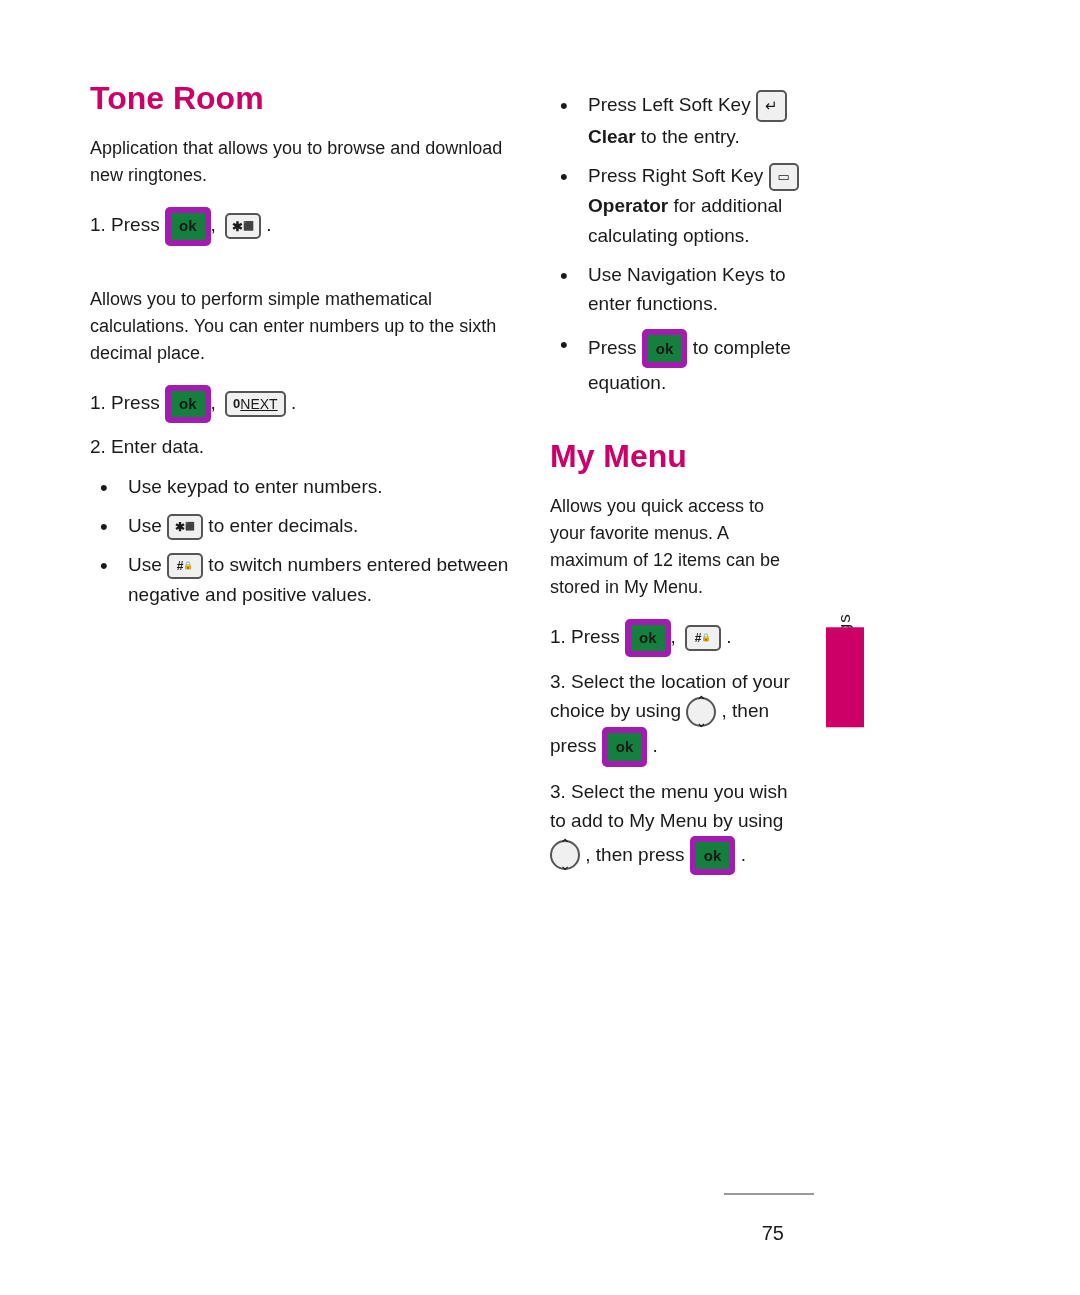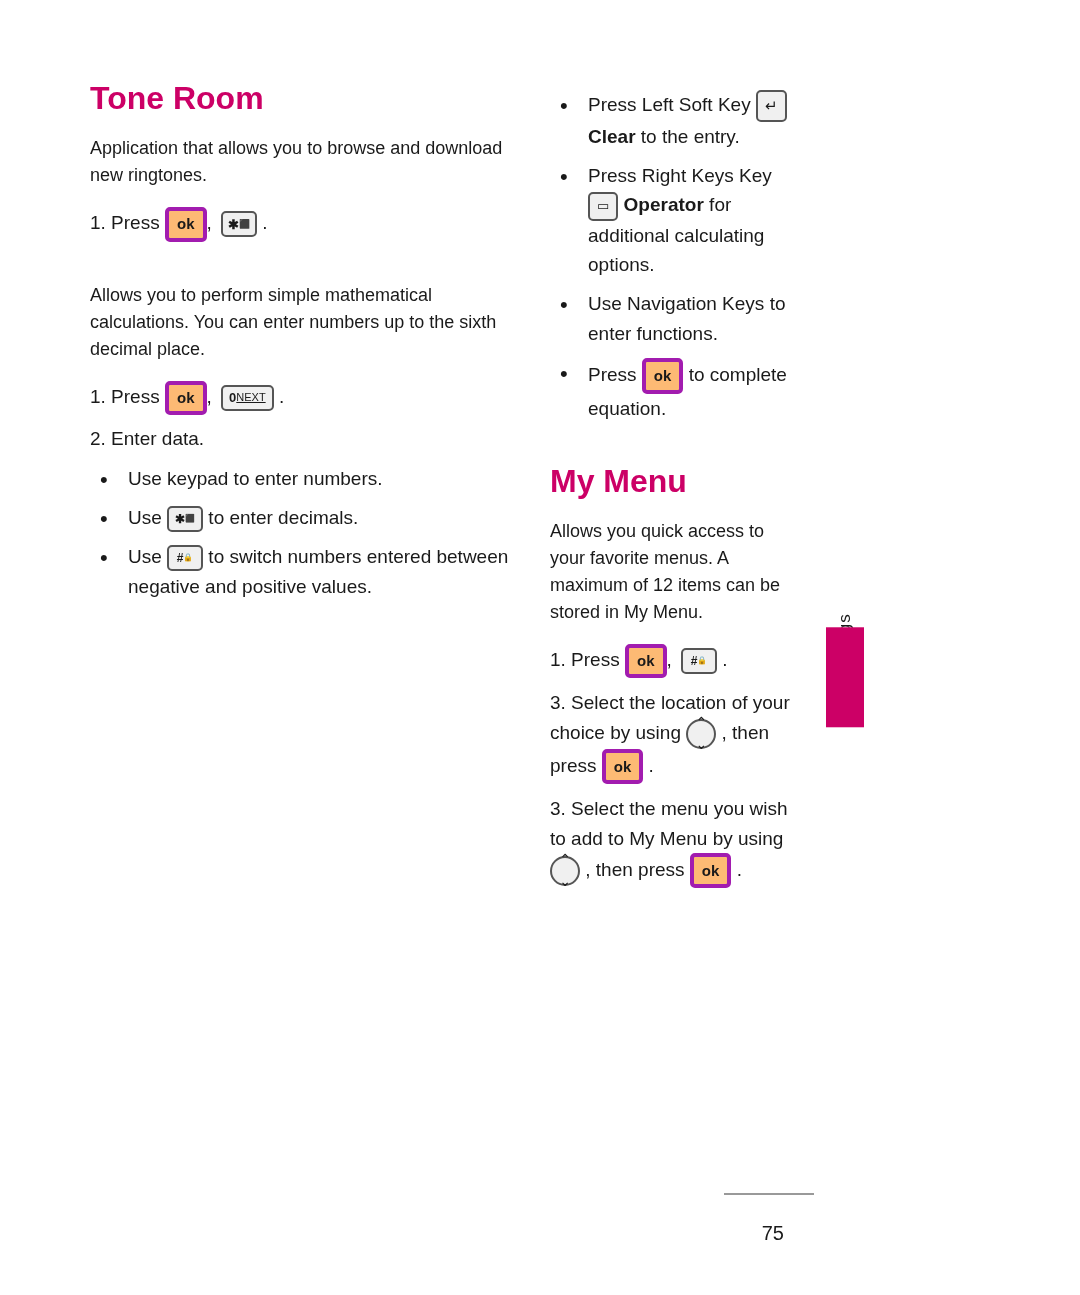--- a/index.html
+++ b/index.html
@@ -99,26 +99,26 @@
       min-height: 26px;
       vertical-align: middle;
       line-height: 1;
       position: relative;
     }
 
     .key-btn-ok {
       display: inline-flex;
       align-items: center;
       justify-content: center;
-      border: 4px solid #a21caf;
+      border: 6px solid #a21caf;
       border-radius: 5px;
       padding: 2px 8px;
       font-size: 15px;
       font-weight: bold;
-      background: #fdba74;
+      background: #15803d;
       color: #1a1a1a;
       min-width: 36px;
       min-height: 26px;
       vertical-align: middle;
     }
 
     .soft-key-icon {
       display: inline-flex;
       align-items: center;
       justify-content: center;
@@ -222,21 +222,21 @@
           <span> .</span>
         </div>
       </div>
 
       <div class="section">
         <div class="section-body">Allows you to perform simple mathematical calculations. You can enter numbers up to the sixth decimal place.</div>
 
         <div class="step">
           <span>1. Press</span>
           <span class="key-btn-ok">ok</span><span class="comma-space">,</span>
-          <span class="key-btn" style="font-size:13px; padding: 1px 6px;">0<span style="font-size:11px;font-weight:normal;text-decoration:underline;">NEXT</span></span>
+          <span class="key-btn" style="font-size:13px; padding: 1px 6px;">0<span style="font-size:14px;font-weight:normal;text-decoration:underline;">NEXT</span></span>
           <span> .</span>
         </div>
 
         <div class="step">2. Enter data.</div>
 
         <ul class="bullet-list">
           <li>
             <span>Use keypad to enter numbers.</span>
           </li>
           <li>
@@ -256,21 +256,21 @@
     <div class="right-column">
 
       <div style="margin-top: 0; margin-bottom: 40px;">
         <ul class="bullet-list">
           <li>
             <span>Press Left Soft Key </span>
             <span class="soft-key-icon">↵</span>
             <span> <span class="bold-text">Clear</span> to the entry.</span>
           </li>
           <li>
-            <span>Press Right Keys Key </span>
+            <span>Press Right Soft Key </span>
             <span class="soft-key-icon" style="font-size:13px;">▭</span>
             <span> <span class="bold-text">Operator</span> for additional calculating options.</span>
           </li>
           <li>
             <span>Use Navigation Keys to enter functions.</span>
           </li>
           <li>
             <span>Press </span>
             <span class="key-btn-ok">ok</span>
             <span> to complete equation.</span>

